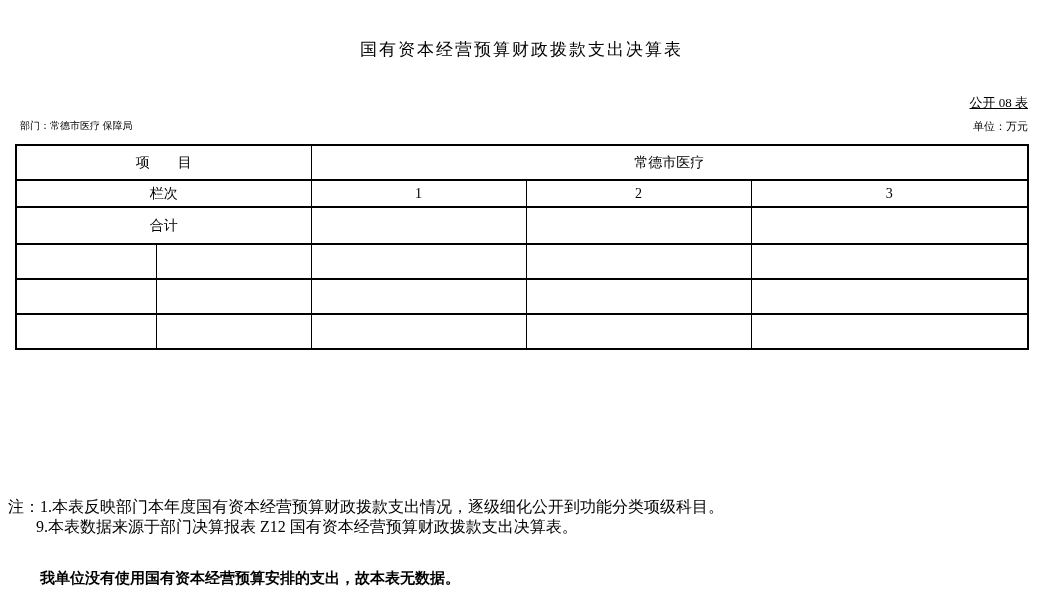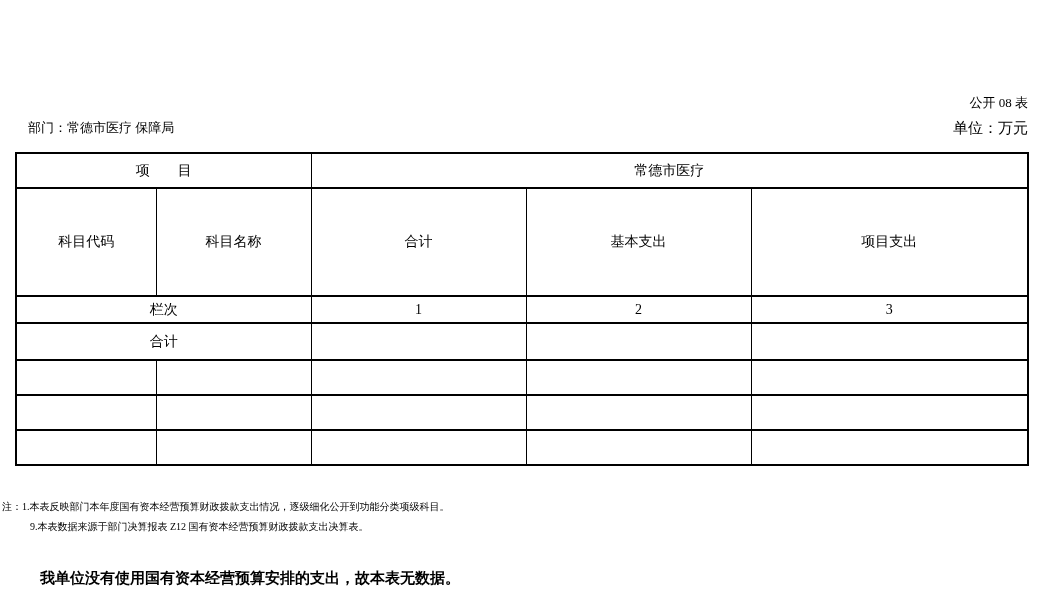--- a/index.html
+++ b/index.html
@@ -19,34 +19,35 @@
     width:100%;
     text-align:center;
     font-size:17px;
     font-weight:normal;
     letter-spacing:2px;
   }
   .table-code {
     position:absolute;
     top:94px; right:15px;
     font-size:13px;
+    text-decoration:underline;
   }
   .dept {
     position:absolute;
-    top:119px; left:28px;
-    font-size:13px;
+    top:119px; left:20px;
+    font-size:10px;
   }
   .unit {
     position:absolute;
     top:119px; right:15px;
-    font-size:15px;
+    font-size:11px;
   }
   table.main {
     position:absolute;
-    top:152px; left:15px;
+    top:144px; left:15px;
     width:1012px;
     border-collapse:collapse;
     table-layout:fixed;
     border:2px solid #000;
   }
   table.main td {
     border-left:1px solid #000;
     border-right:1px solid #000;
     border-top:2px solid #000;
     border-bottom:2px solid #000;
@@ -56,63 +57,57 @@
     padding:0;
     overflow:hidden;
   }
   tr.r-head1   { height:35px; }
   tr.r-head2   { height:108px; }
   tr.r-lanci   { height:27px; }
   tr.r-total   { height:37px; }
   tr.r-empty   { height:35px; }
   .notes {
     position:absolute;
-    top:497px; left:2px;
-    font-size:10px;
+    top:497px; left:8px;
+    font-size:16px;
     line-height:20px;
   }
   .notes .note-line2 { padding-left:28px; }
   .statement {
     position:absolute;
     top:569px; left:40px;
     font-size:15px;
     font-weight:bold;
     text-align:right;
   }
 </style>
 </head>
 <body>
 
 <div class="page">
 
+  <div class="doc-title">国有资本经营预算财政拨款支出决算表</div>
 
   <div class="table-code">公开 08 表</div>
 
   <div class="dept">部门：常德市医疗 保障局</div>
   <div class="unit">单位：万元</div>
 
   <table class="main">
     <colgroup>
       <col style="width:140px">
       <col style="width:155px">
       <col style="width:215px">
       <col style="width:225px">
       <col style="width:277px">
     </colgroup>
     <tbody>
       <tr class="r-head1">
         <td colspan="2">项　　目</td>
         <td colspan="3">常德市医疗</td>
-      </tr>
-      <tr class="r-head2">
-        <td>科目代码</td>
-        <td>科目名称</td>
-        <td>合计</td>
-        <td>基本支出</td>
-        <td>项目支出</td>
       </tr>
       <tr class="r-lanci">
         <td colspan="2">栏次</td>
         <td>1</td>
         <td>2</td>
         <td>3</td>
       </tr>
       <tr class="r-total">
         <td colspan="2">合计</td>
         <td></td>

